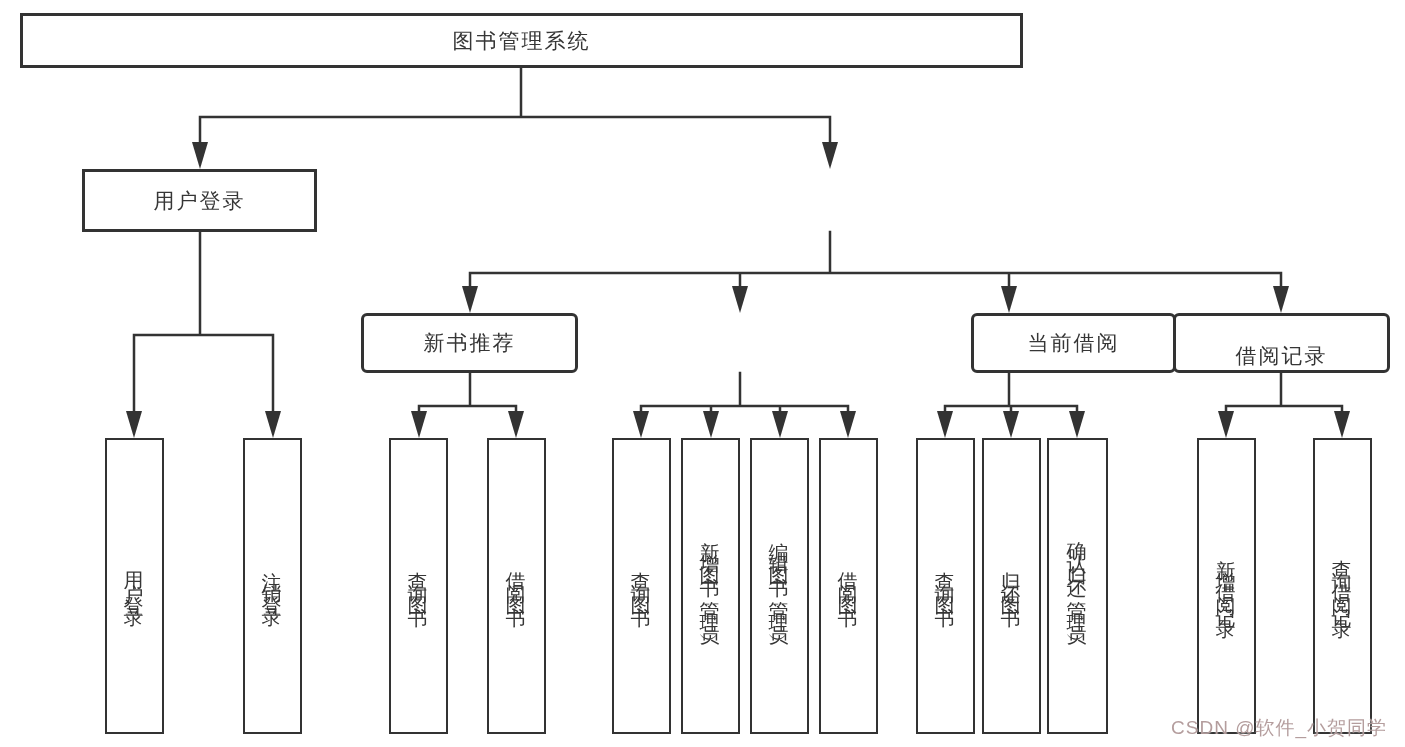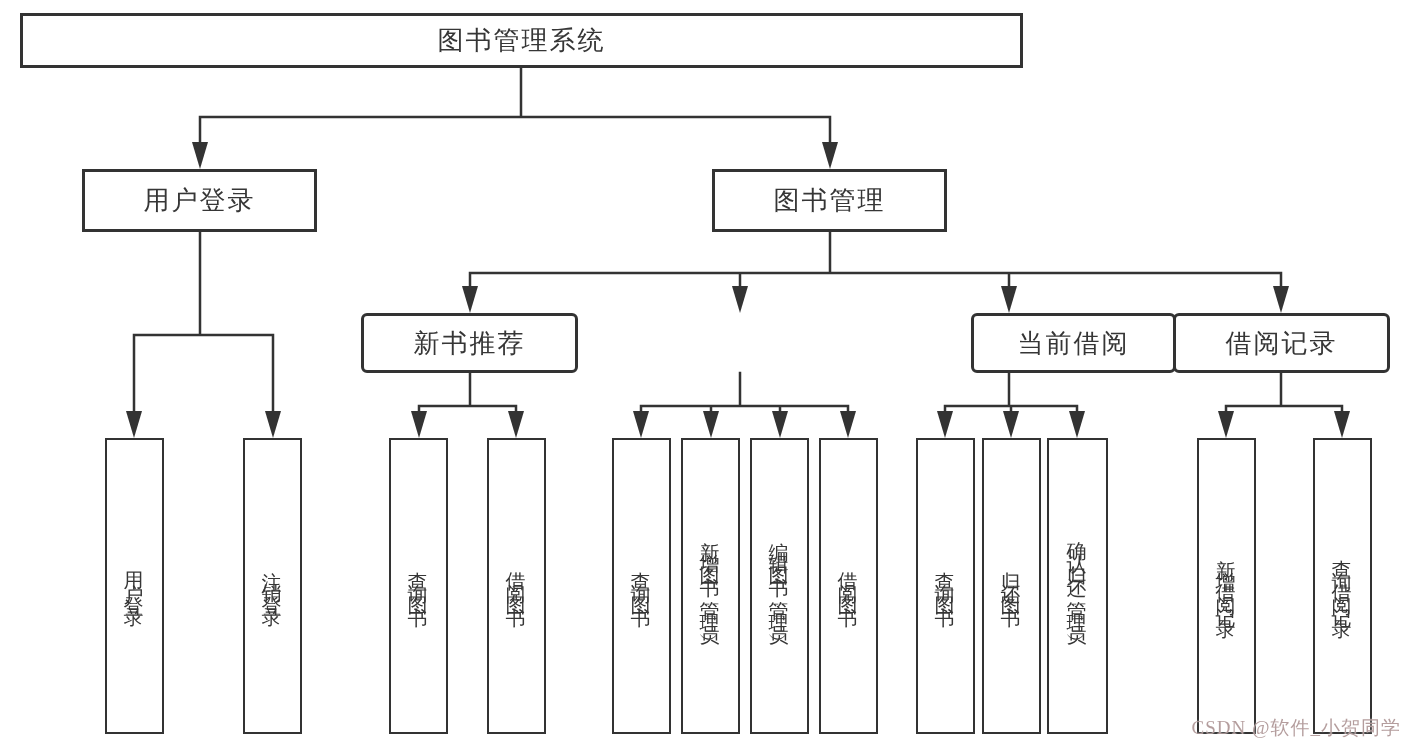--- a/index.html
+++ b/index.html
@@ -16,44 +16,43 @@
     position:absolute;
     box-sizing:border-box;
     border:3px solid #333333;
     background:#ffffff;
     display:flex;
     align-items:center;
     justify-content:center;
     z-index:2;
     color:#363636;
   }
-  .h-node{font-size:26px;letter-spacing:2px;white-space:nowrap;}
+  .h-node{font-size:21px;letter-spacing:2px;white-space:nowrap;}
   .v-node{border-width:2.5px;}
   .v-node .vtxt{
     writing-mode:vertical-rl;
     text-orientation:mixed;
     font-size:20px;
     letter-spacing:12px;
     margin-bottom:12px; 
     white-space:nowrap;
   }
   .lv1{top:13px;height:55px;}
   .lv2{top:169px;height:63px;}
   .lv3{top:313px;height:60px;border-radius:6px;}
   .leaf{top:438px;height:296px;width:59px;}
   .watermark{
     position:absolute;
-    right:4px;bottom:6px;
+    right:18px;bottom:6px;
     font-size:19px;
     letter-spacing:1px;
     color:rgba(176,152,152,0.95);
     text-shadow:0 0 2px rgba(255,255,255,0.8);
     z-index:3;
     white-space:nowrap;
-    font-family:Liberation Serif, serif;
   }
 </style>
 </head>
 <body>
 
 <div class="canvas">
 
   <svg class="wires" width="1405" height="747" viewBox="0 0 1405 747">
     <g stroke="#333333" stroke-width="2.5" fill="none" stroke-linecap="square">
 
@@ -97,31 +96,28 @@
     </g>
   </svg>
 
   <div class="node h-node lv1" style="left:20px;width:1003px;">
     <span>图书管理系统</span>
   </div>
 
   <div class="node h-node lv2" style="left:82px;width:235px;">
     <span>用户登录</span>
   </div>
-  <div class="node h-node lv2" style="left:712px;width:235px;">
-    <span>图书管理</span>
-  </div>
 
   <div class="node h-node lv3" style="left:361px;width:217px;">
     <span>新书推荐</span>
   </div>
   <div class="node h-node lv3" style="left:927px;width:205px;margin-left:44px;">
     <span>当前借阅</span>
   </div>
-  <div class="node h-node lv3" style="left:1173px;width:217px;">
+  <div class="node h-node lv3" style="left:1173px;width:217px;align-items:flex-end;">
     <span>借阅记录</span>
   </div>
 
   <div class="node v-node leaf" style="left:105px;">
     <span class="vtxt">用户登录</span>
   </div>
   <div class="node v-node leaf" style="left:243px;">
     <span class="vtxt">注销登录</span>
   </div>
 

